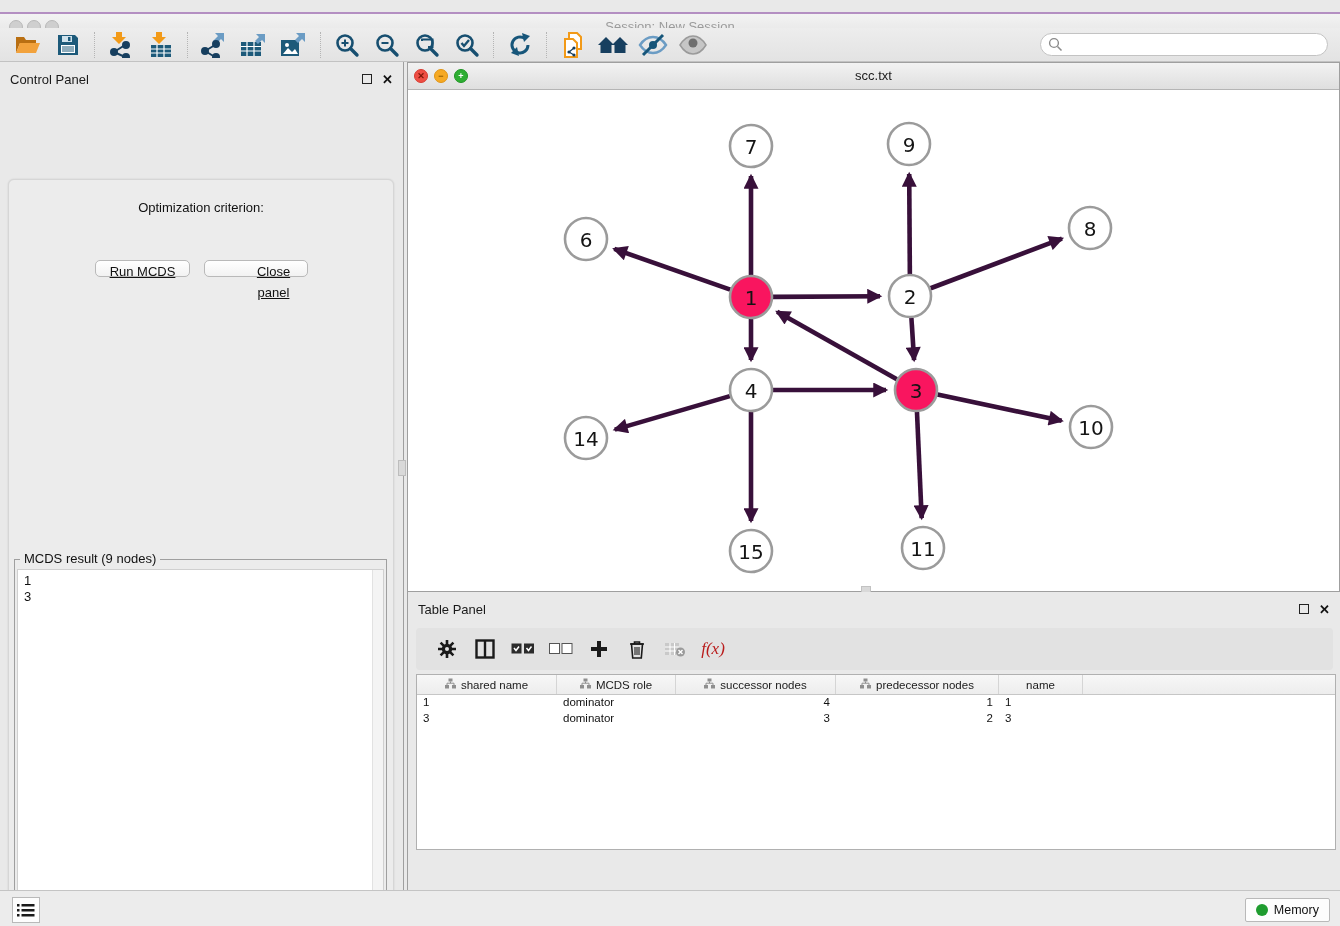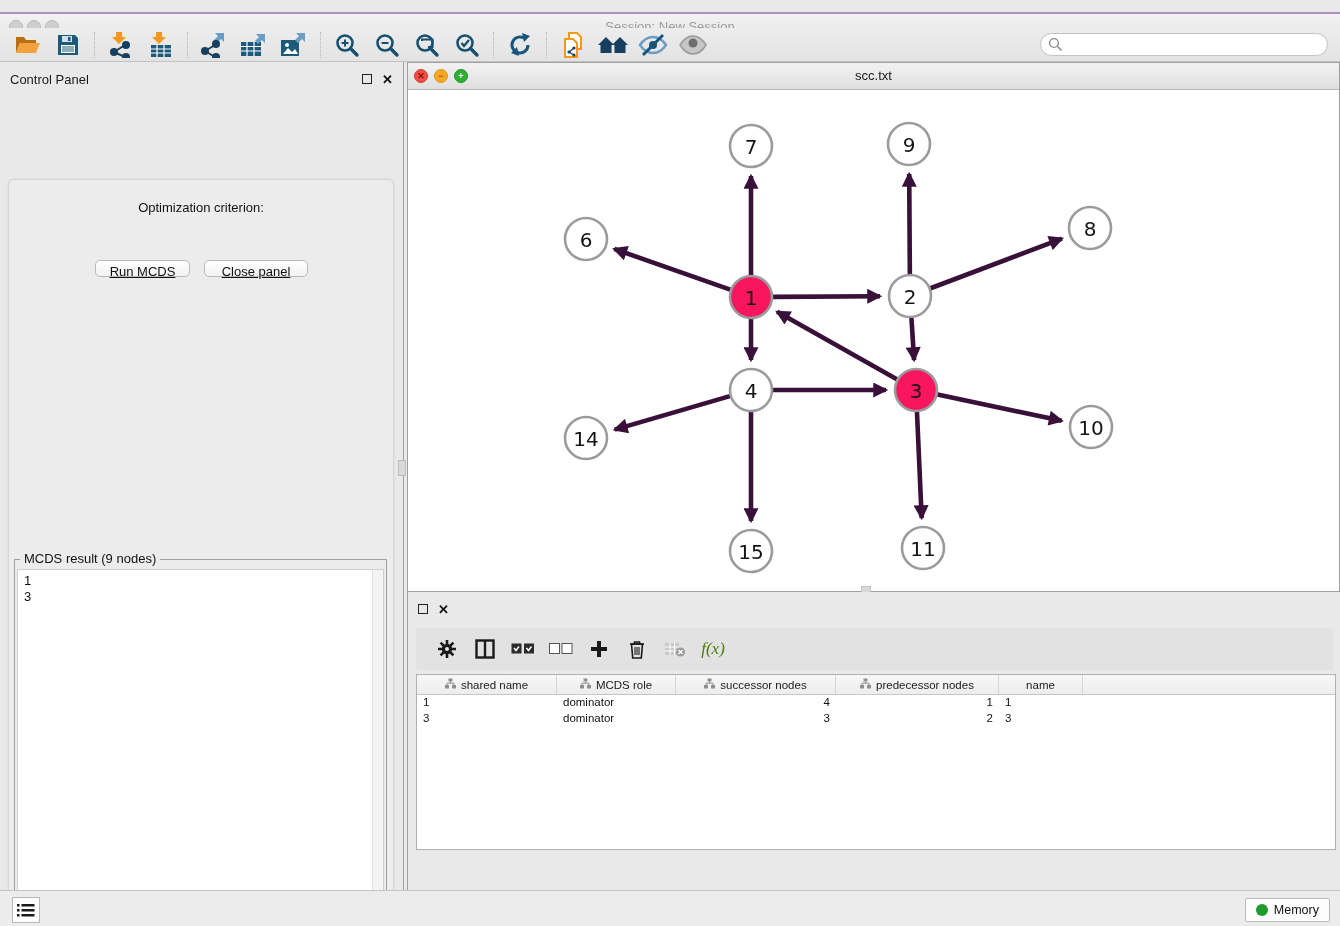--- a/index.html
+++ b/index.html
@@ -50,21 +50,21 @@
   .t-red { left:6px; background:#ee4e43; border:1px solid #d83b31; color:#7e1508; }
   .t-yel { left:26px; background:#f6a923; border:1px solid #e09415; color:#8f5b00; }
   .t-grn { left:46px; background:#2eae33; border:1px solid #1f9424; color:#fff; }
   .canvas { position:absolute; left:0; top:27px; width:931px; height:501px; background:#fff; }
   .hgrip { left:861px; top:586px; width:10px; height:7px; background:#d9d9d9; border:1px solid #c2c2c2; }
 
   
   .tpanel { left:407px; top:592px; width:933px; height:298px; background:#e9e9e9; border-left:1px solid #9f9f9f; }
   .tp-toolbar { position:absolute; left:8px; top:36px; width:917px; height:42px; background:#e2e2e2; border-radius:4px; display:flex; align-items:center; padding-left:12px; }
   .tp-ico { width:38px; height:30px; display:flex; align-items:center; justify-content:center; }
-  .fx { font-family:"Liberation Serif", serif; font-style:italic; font-size:17px; color:#4d7c0f; }
+  .fx { font-family:"Liberation Serif", serif; font-style:italic; font-size:17px; color:#b91c1c; }
   .ttable { position:absolute; left:8px; top:82px; width:920px; height:176px; background:#fff; border:1px solid #b0b0b0; overflow:hidden; }
   .thead { display:flex; height:20px; background:linear-gradient(#f7f7f7,#ededed); border-bottom:1px solid #c6c6c6; }
   .th { display:flex; align-items:center; justify-content:center; gap:5px; font-size:11.5px; color:#1a1a1a; border-right:1px solid #d5d5d5; }
   .trow { display:flex; height:16px; }
   .td { font-size:11.5px; color:#111; padding:1px 6px 0 6px; overflow:hidden; white-space:nowrap; }
   .tp-tabs { position:absolute; left:0; top:266px; width:933px; display:flex; justify-content:center; }
   .btab { font-size:13px; padding:4px 12px; background:#fff; border:1px solid #bdbdbd; border-right:none; color:#111; }
   .btab:first-child { border-bottom-left-radius:5px; }
   .btab:last-child { border-right:1px solid #bdbdbd; border-bottom-right-radius:5px; }
   .btab.sel { background:#e4e4e4; color:#b8b8b8; }
@@ -229,21 +229,21 @@
 
 <div class="abs cpanel">
   <div class="panel-head">
     <span class="ph-title">Control Panel</span>
     <span class="float-box"></span>
     <span class="close-x">✕</span>
   </div>
   <div class="cp-body">
     <div class="opt-label">Optimization criterion:</div>
     <div class="btn" style="left:86px; top:80px; width:95px;">Run MCDS</div>
-    <div class="btn" style="left:195px; top:80px; width:104px;">Close panel</div>
+    <div class="btn" style="left:195px; top:80px; width:104px;padding-left:35px;">Close panel</div>
     <div class="fieldset">
       <span class="legend">MCDS result (9 nodes)</span>
       <div class="result-area">1
 3</div>
       <div class="result-scroll"></div>
     </div>
   </div>
 </div>
 <div class="abs vgrip"></div>
 
@@ -298,20 +298,21 @@
         <text x="343" y="462" text-anchor="middle" dominant-baseline="central" font-size="20" font-family="DejaVu Sans, sans-serif" fill="#141414">15</text>
         <circle cx="515" cy="458" r="21" fill="#ffffff" stroke="#9b9b9b" stroke-width="2.6"></circle>
         <text x="515" y="459" text-anchor="middle" dominant-baseline="central" font-size="20" font-family="DejaVu Sans, sans-serif" fill="#141414">11</text>
       </svg>
   </div>
 </div>
 <div class="abs hgrip"></div>
 
 <div class="abs tpanel">
   <div class="panel-head">
+    <span class="ph-title">Table Panel</span>
     <span class="float-box"></span>
     <span class="close-x">✕</span>
   </div>
   <div class="tp-toolbar">
     <div class="tp-ico">
       <svg width="20" height="20" viewBox="0 0 20 20">
           <g stroke="#1a1a1a" stroke-width="2.6">
             <path d="M10 1v18M1 10h18M3.6 3.6l12.8 12.8M16.4 3.6L3.6 16.4"></path>
           </g>
           <circle cx="10" cy="10" r="5.2" fill="#1a1a1a"></circle>

